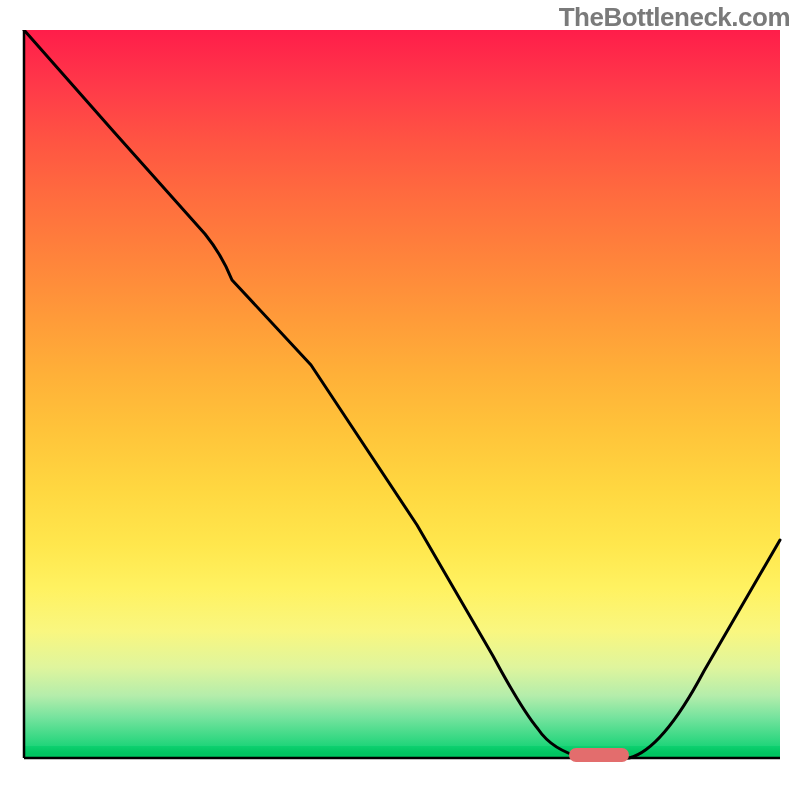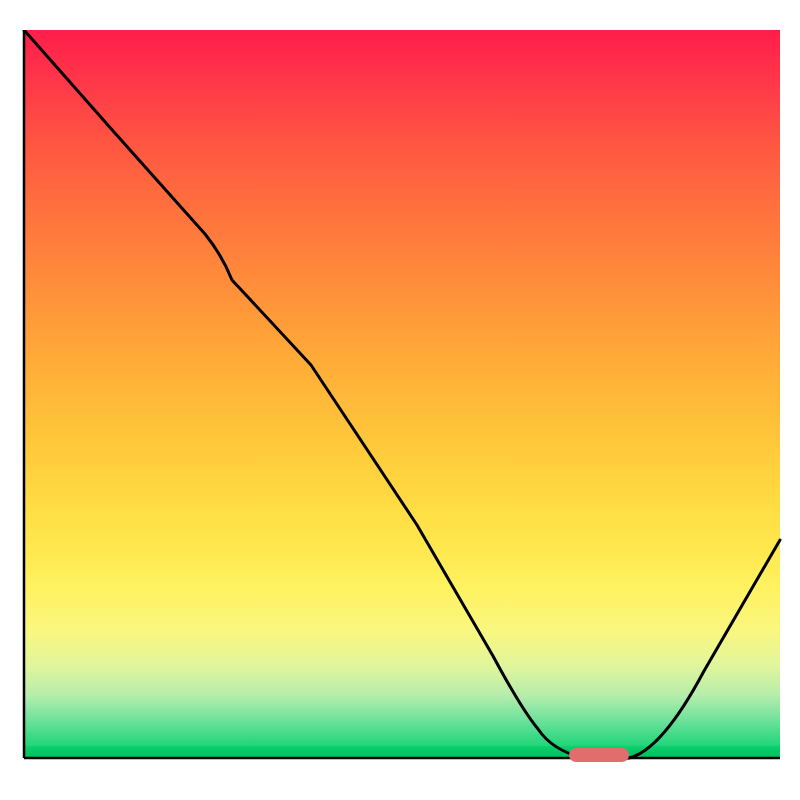--- a/index.html
+++ b/index.html
@@ -99,20 +99,21 @@
     background: #e36d6d;
     border-radius: 7px;
     z-index: 4;
   }
 </style>
 </head>
 <body>
 
 <div class="container">
 
+  <div class="watermark">TheBottleneck.com</div>
 
   <div class="plot-area">
 
     <div class="gradient-bg"></div>
     <div class="baseline-band"></div>
 
     <div class="marker-pill" style="left:547px; top:718px; width:60px;"></div>
 
     <svg class="curve" viewBox="0 0 760 756">
 

